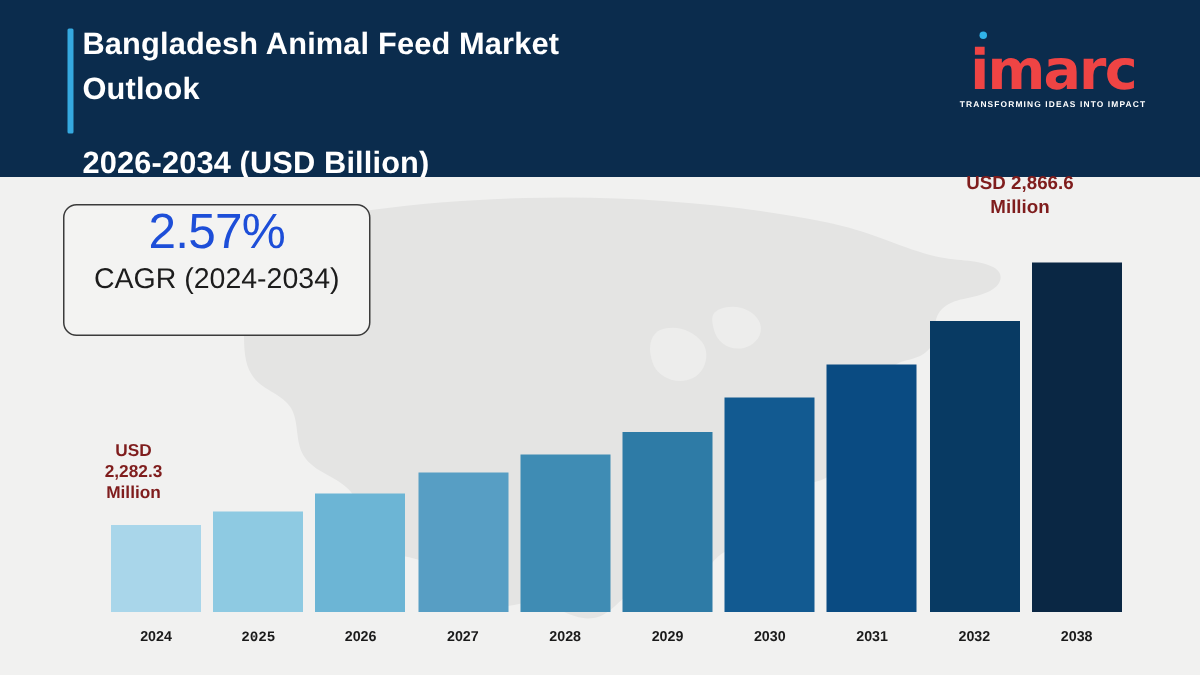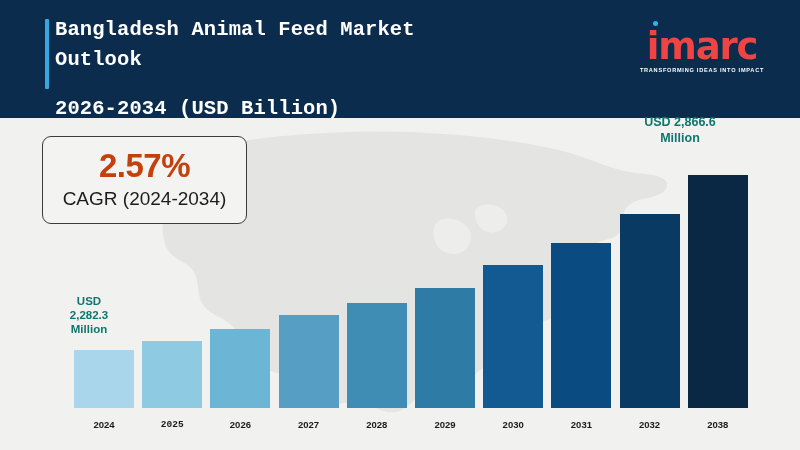--- a/index.html
+++ b/index.html
@@ -20,21 +20,21 @@
   .title-accent {
     position:absolute; left:45px; top:19px; width:4px; height:70px;
     background:#35a9e0; border-radius:1px;
   }
   .title-block {
     position:absolute; left:55px; top:15px; width:520px;
   }
   .title-line {
     color:#ffffff; font-size:20.5px; font-weight:bold;
     line-height:30px; letter-spacing:0.1px;
-    font-family:Liberation Mono, monospace;
+    font-family:Liberation Sans, sans-serif;
   }
   .title-line.sub { font-size:20.5px;margin-top:19px; }
 
   
   .logo {
     position:absolute; right:28px; top:28px;
     width:140px; text-align:center;
   }
   .logo-word {
     position:relative; display:inline-block;
@@ -66,31 +66,31 @@
   
   .cagr-box {
     position:absolute; left:42px; top:18px;
     width:205px; height:88px;
     background:#f3f3f2;
     border:1.4px solid #3b3b3b;
     border-radius:9px;
     text-align:center;
   }
   .cagr-value {
-    color:#c2410c; font-size:33px; font-weight:bold;
-    line-height:34px; margin-top:12px; letter-spacing:-0.5px;
+    color:#1d4ed8; font-size:33px; font-weight:normal;
+    line-height:34px; letter-spacing:-0.5px;
   }
   .cagr-label {
     color:#1c1c1c; font-size:19px; font-weight:400;
     line-height:26px; margin-top:3px;
   }
 
   
   .callout {
-    position:absolute; color:#0f766e; font-weight:bold;
+    position:absolute; color:#7f1d1d; font-weight:bold;
     font-size:11.5px; line-height:14px; text-align:center;
   }
   .callout-left { left:46px; top:176px; width:86px; }
   .callout-right { left:604px; top:-4px; width:152px; font-size:12.5px; line-height:16px; }
 
   
   .plot { position:absolute; left:0; top:0; width:636px; height:332px; }
   .bar {
     position:absolute; bottom:42px;
     width:60px;

